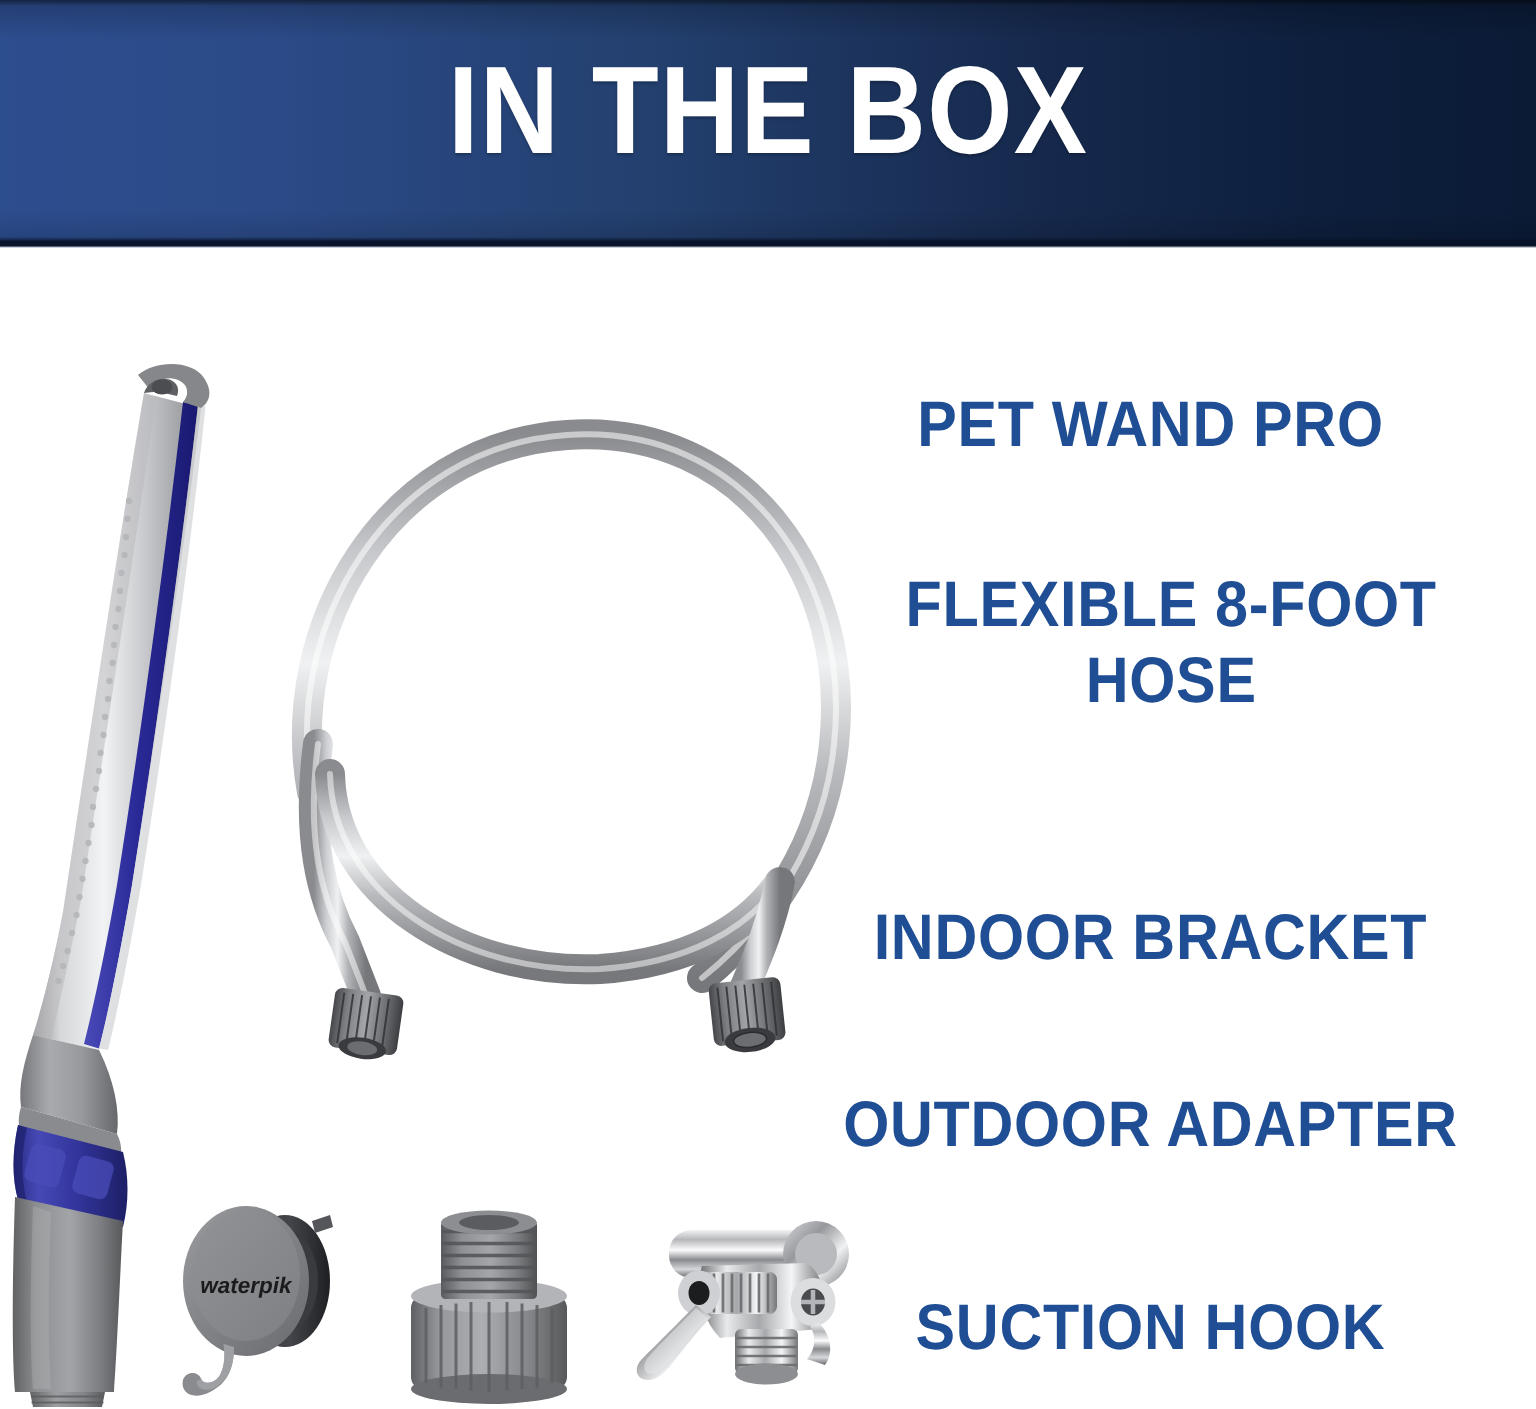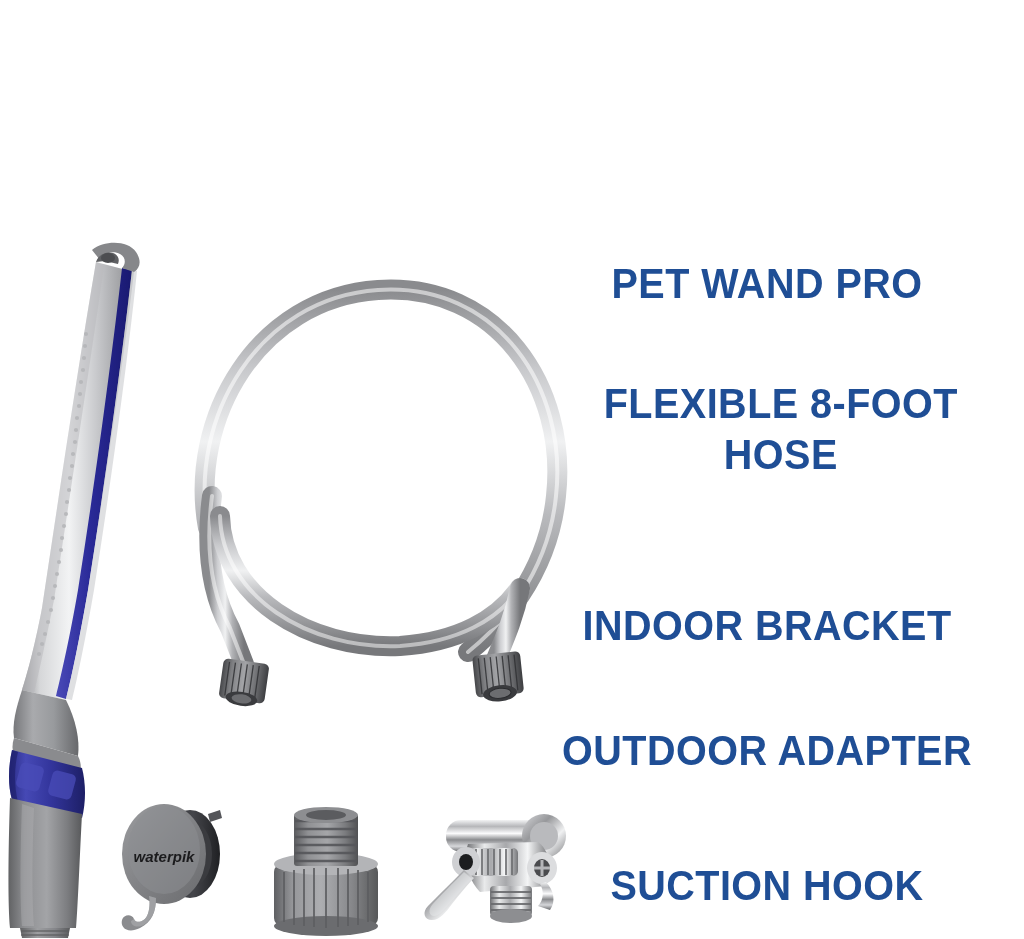--- a/index.html
+++ b/index.html
@@ -95,20 +95,23 @@
   
   #suction-hook-art { left: 112px; top: 792px; width: 130px; height: 147px; font-style: italic; }
   #outdoor-adapter-art { left: 268px; top: 802px; width: 116px; height: 137px; }
   #indoor-bracket-art { left: 420px; top: 806px; width: 152px; height: 133px; }
 </style>
 </head>
 <body>
 
 <div id="page">
 
+  <div id="header-banner">
+    <div id="header-title">IN THE BOX</div>
+  </div>
 
   <div class="art" id="pet-wand-art">
     <svg width="190" height="700" viewBox="0 0 190 700" xmlns="http://www.w3.org/2000/svg">
       <defs>
         <linearGradient id="wandBody" x1="0" y1="0" x2="1" y2="0">
           <stop offset="0%" stop-color="#8f9093"></stop>
           <stop offset="16%" stop-color="#d6d7d9"></stop>
           <stop offset="42%" stop-color="#f2f3f4"></stop>
           <stop offset="66%" stop-color="#c9cacd"></stop>
           <stop offset="100%" stop-color="#8c8d90"></stop>

